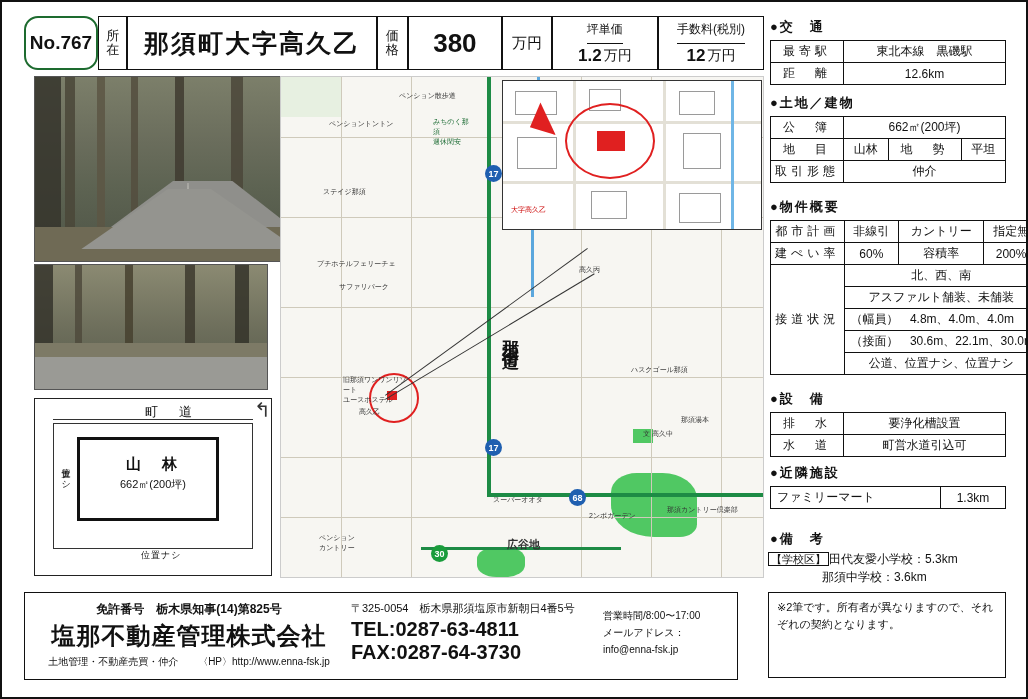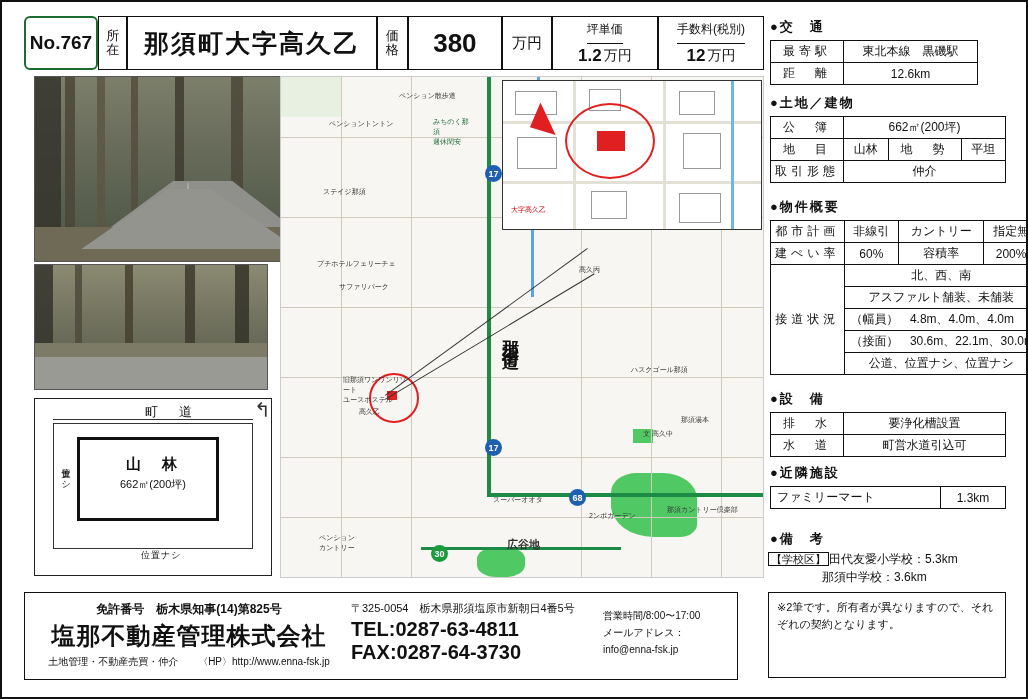--- a/index.html
+++ b/index.html
@@ -2,21 +2,21 @@
 <html><head>
 <meta charset="utf-8">
 <style>
   html,body{margin:0;padding:0;background:#fff;}
   body{width:1028px;height:699px;font-family:"Liberation Sans","DejaVu Sans",sans-serif;color:#111;}
   .page{position:relative;width:1028px;height:699px;box-sizing:border-box;border:2px solid #111;overflow:hidden;background:#fff;}
 
   
   .header{position:absolute;left:22px;top:14px;width:740px;height:54px;display:flex;align-items:stretch;}
   .hcell{border:1.5px solid #111;display:flex;align-items:center;justify-content:center;box-sizing:border-box;background:#fff;}
-  .no-box{width:86px;border:2px solid #1d6b2f;border-radius:6px;font-size:19px;font-weight:bold;color:#111;letter-spacing:0px;}
+  .no-box{width:86px;border:2px solid #1d6b2f;border-radius:14px;font-size:19px;font-weight:bold;color:#111;letter-spacing:0px;}
   .lbl-shozai{width:34px;font-size:13px;line-height:1.05;flex-direction:column;}
   .addr{width:292px;font-size:25px;font-weight:bold;letter-spacing:2px;}
   .lbl-kakaku{width:36px;font-size:13px;line-height:1.05;flex-direction:column;}
   .price{width:110px;font-size:26px;font-weight:bold;}
   .manen{width:58px;font-size:15px;}
   .twostack{width:124px;display:flex;flex-direction:column;}
   .twostack .t{flex:1;display:flex;align-items:center;justify-content:center;font-size:12px;border-bottom:1.5px solid #111;}
   .twostack .b{flex:1;display:flex;align-items:center;justify-content:center;font-size:14px;}
   .twostack .b b{font-size:17px;font-weight:bold;margin-right:2px;}
 
@@ -235,21 +235,21 @@
     <div class="blk" style="left:180px;top:52px;width:36px;height:34px;"></div>
     <div class="blk" style="left:88px;top:110px;width:34px;height:26px;"></div>
     <div class="blk" style="left:176px;top:112px;width:40px;height:28px;"></div>
     <div class="redcircle" style="left:62px;top:22px;width:86px;height:72px;"></div>
     <div class="redsq" style="left:94px;top:50px;width:28px;height:20px;"></div>
     <div style="position:absolute;left:8px;top:124px;font-size:7px;color:#c00;">大字高久乙</div>
     <div style="position:absolute;left:18px;top:32px;width:0;height:0;border-left:18px solid transparent;border-right:18px solid transparent;border-bottom:20px solid #e02020;transform:rotate(-115deg);"></div>
   </div>
 
   <div class="sec" style="left:768px;top:16px;">●交　通</div>
-  <table class="tbl" style="left:768px;top:38px;width:208px;padding-left:7px;">
+  <table class="tbl" style="left:768px;top:38px;width:236px;padding-left:7px;">
     <tbody>
         <tr>
       <td class="lab">最寄駅</td>
       <td>東北本線　黒磯駅</td>
     </tr>
     <tr>
       <td class="lab">距　離</td>
       <td>12.6km</td>
     </tr>
   </tbody>

